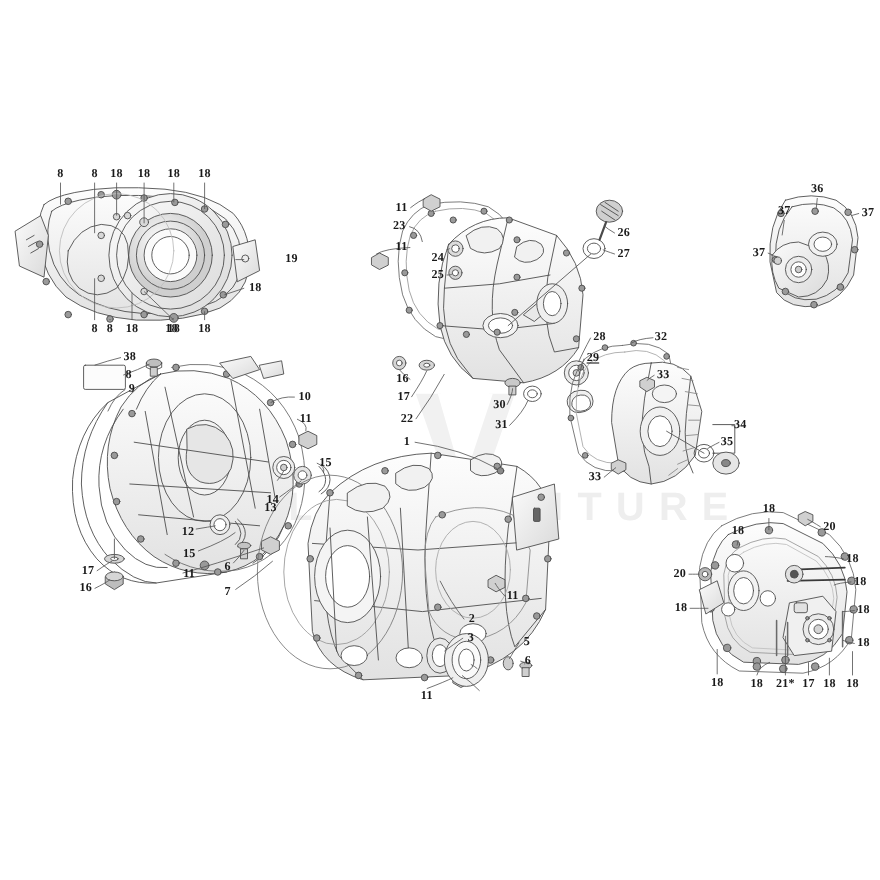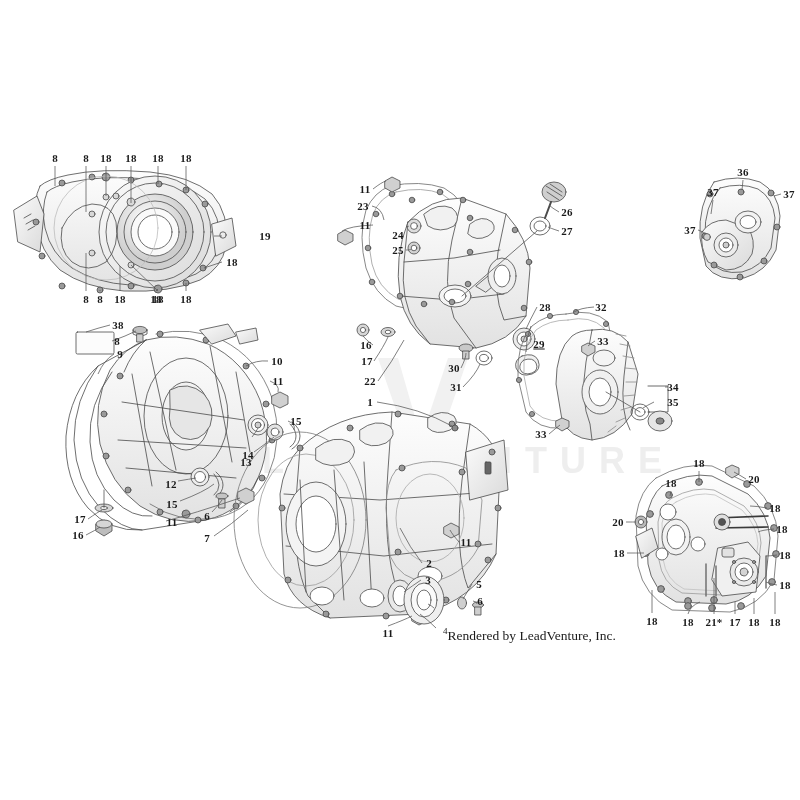--- a/index.html
+++ b/index.html
@@ -640,26 +640,26 @@
       <div class="lbl" style="left: 398px; top: 235px;">24</div>
       <div class="lbl" style="left: 398px; top: 250px;">25</div>
       <div class="lbl" style="left: 567px; top: 212px;">26</div>
       <div class="lbl" style="left: 567px; top: 231px;">27</div>
       <div class="lbl" style="left: 366px; top: 345px;">16</div>
       <div class="lbl" style="left: 367px; top: 361px;">17</div>
       <div class="lbl" style="left: 370px; top: 381px;">22</div>
       <div class="lbl" style="left: 454px; top: 368px;">30</div>
       <div class="lbl" style="left: 456px; top: 387px;">31</div>
       <div class="lbl" style="left: 545px; top: 307px;">28</div>
-      <div class="lbl" style="left: 539px; top: 344px; text-decoration: underline;">29</div>
+      <div class="lbl" style="left: 539px; top: 326px; text-decoration: underline;">29</div>
       <div class="lbl" style="left: 601px; top: 307px;">32</div>
       <div class="lbl" style="left: 603px; top: 341px;">33</div>
       <div class="lbl" style="left: 541px; top: 434px;">33</div>
       <div class="lbl" style="left: 673px; top: 387px; text-align: right;">34</div>
-      <div class="lbl" style="left: 661px; top: 402px; margin-left: 12px;">35</div>
+      <div class="lbl" style="left: 661px; top: 402px;">35</div>
       <div class="lbl" style="left: 743px; top: 172px;">36</div>
       <div class="lbl" style="left: 713px; top: 192px;">37</div>
       <div class="lbl" style="left: 789px; top: 194px;">37</div>
       <div class="lbl" style="left: 690px; top: 230px;">37</div>
       <div class="lbl" style="left: 370px; top: 402px;">1</div>
       <div class="lbl" style="left: 466px; top: 542px;">11</div>
       <div class="lbl" style="left: 429px; top: 563px;">2</div>
       <div class="lbl" style="left: 428px; top: 580px;">3</div>
       <div class="lbl" style="left: 479px; top: 584px;">5</div>
       <div class="lbl" style="left: 480px; top: 601px;">6</div>
@@ -674,17 +674,14 @@
       <div class="lbl" style="left: 785px; top: 555px;">18</div>
       <div class="lbl" style="left: 785px; top: 585px;">18</div>
       <div class="lbl" style="left: 652px; top: 621px;">18</div>
       <div class="lbl" style="left: 688px; top: 622px;">18</div>
       <div class="lbl" style="left: 714px; top: 622px;">21*</div>
       <div class="lbl" style="left: 735px; top: 622px;">17</div>
       <div class="lbl" style="left: 754px; top: 622px;">18</div>
       <div class="lbl" style="left: 775px; top: 622px;">18</div>
     </div>
 
-  <div class="caption" style="left:443px;top:626px;">
-    <sup>4</sup><span>Rendered by LeadVenture, Inc.</span>
-  </div>
 
 </div>
 
 </body></html>

